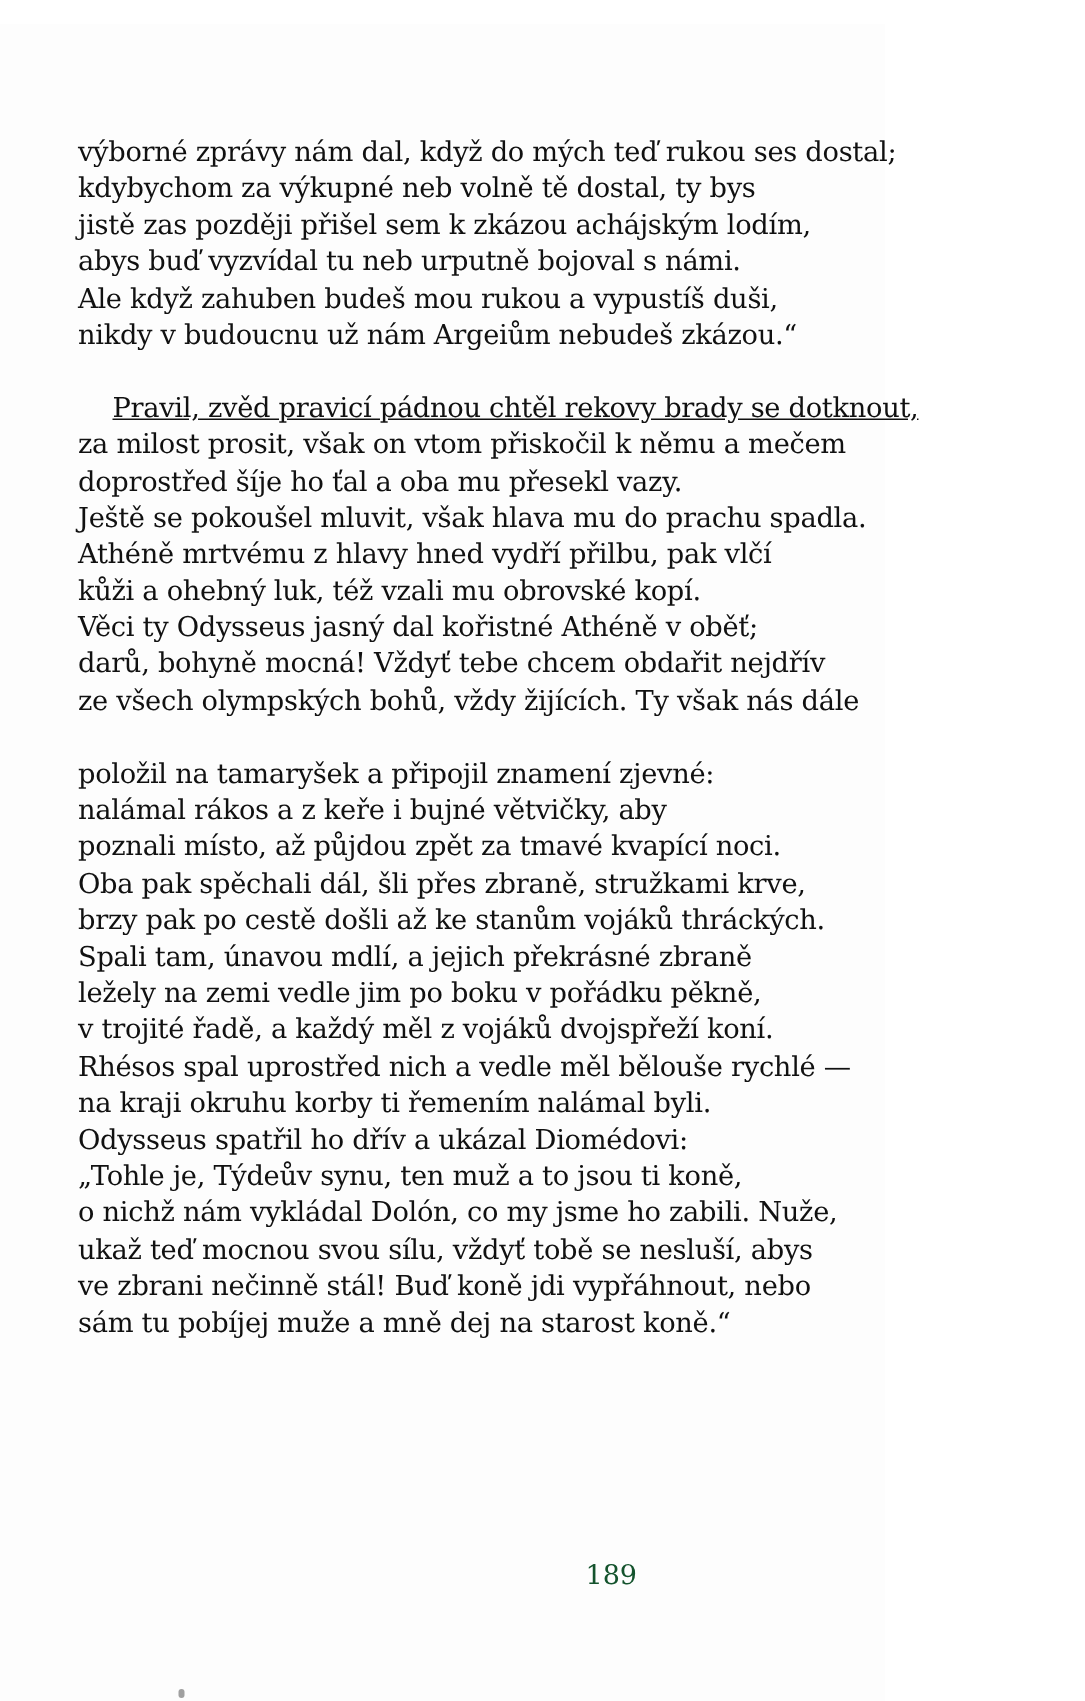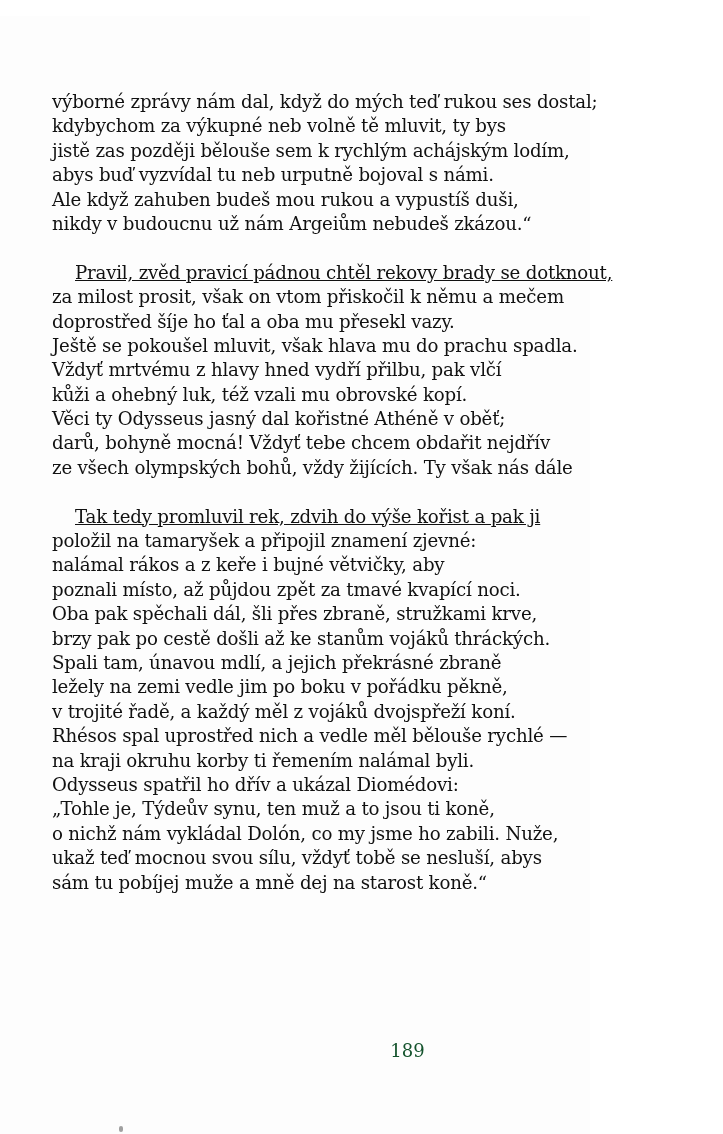--- a/index.html
+++ b/index.html
@@ -20,53 +20,53 @@
   }
   .speck { position: absolute; left: 119px; top: 1110px; width: 4px; height: 6px; background: #777; border-radius: 2px; opacity: .7; }
 </style>
 </head>
 <body>
 
 <div class="page">
   <div class="text-block" id="text-block">
       <div>
         <div class="line">výborné zprávy nám dal, když do mých teď rukou ses dostal;</div>
-        <div class="line">kdybychom za výkupné neb volně tě mluvit, ty bys</div>
-        <div class="line">jistě zas později bělouše sem k rychlým achájským lodím,</div>
+        <div class="line">kdybychom za výkupné neb volně tě dostal, ty bys</div>
+        <div class="line">jistě zas později přišel sem k zkázou achájským lodím,</div>
         <div class="line">abys buď vyzvídal tu neb urputně bojoval s námi.</div>
         <div class="line">Ale když zahuben budeš mou rukou a vypustíš duši,</div>
         <div class="line">nikdy v budoucnu už nám Argeiům nebudeš zkázou.“</div>
       </div>
       <div class="gap"></div>
       <div>
         <div class="line indent">Pravil, zvěd pravicí pádnou chtěl rekovy brady se dotknout,</div>
         <div class="line">za milost prosit, však on vtom přiskočil k němu a mečem</div>
         <div class="line">doprostřed šíje ho ťal a oba mu přesekl vazy.</div>
         <div class="line">Ještě se pokoušel mluvit, však hlava mu do prachu spadla.</div>
-        <div class="line">Vždyť mrtvému z hlavy hned vydří přilbu, pak vlčí</div>
+        <div class="line">Athéně mrtvému z hlavy hned vydří přilbu, pak vlčí</div>
         <div class="line">kůži a ohebný luk, též vzali mu obrovské kopí.</div>
         <div class="line">Věci ty Odysseus jasný dal kořistné Athéně v oběť;</div>
         <div class="line">darů, bohyně mocná! Vždyť tebe chcem obdařit nejdřív</div>
         <div class="line">ze všech olympských bohů, vždy žijících. Ty však nás dále</div>
       </div>
       <div class="gap"></div>
       <div>
-        <div class="line indent">Tak tedy promluvil rek, zdvih do výše kořist a pak ji</div>
         <div class="line">položil na tamaryšek a připojil znamení zjevné:</div>
         <div class="line">nalámal rákos a z keře i bujné větvičky, aby</div>
         <div class="line">poznali místo, až půjdou zpět za tmavé kvapící noci.</div>
         <div class="line">Oba pak spěchali dál, šli přes zbraně, stružkami krve,</div>
         <div class="line">brzy pak po cestě došli až ke stanům vojáků thráckých.</div>
         <div class="line">Spali tam, únavou mdlí, a jejich překrásné zbraně</div>
         <div class="line">ležely na zemi vedle jim po boku v pořádku pěkně,</div>
         <div class="line">v trojité řadě, a každý měl z vojáků dvojspřeží koní.</div>
         <div class="line">Rhésos spal uprostřed nich a vedle měl bělouše rychlé —</div>
         <div class="line">na kraji okruhu korby ti řemením nalámal byli.</div>
         <div class="line">Odysseus spatřil ho dřív a ukázal Diomédovi:</div>
         <div class="line">„Tohle je, Týdeův synu, ten muž a to jsou ti koně,</div>
         <div class="line">o nichž nám vykládal Dolón, co my jsme ho zabili. Nuže,</div>
         <div class="line">ukaž teď mocnou svou sílu, vždyť tobě se nesluší, abys</div>
+        <div class="line">ve zbrani nečinně stál! Buď koně jdi vypřáhnout, nebo</div>
         <div class="line">sám tu pobíjej muže a mně dej na starost koně.“</div>
       </div>
     </div>
   <div class="page-number">189</div>
   <div class="speck"></div>
 </div>
 
 </body></html>

